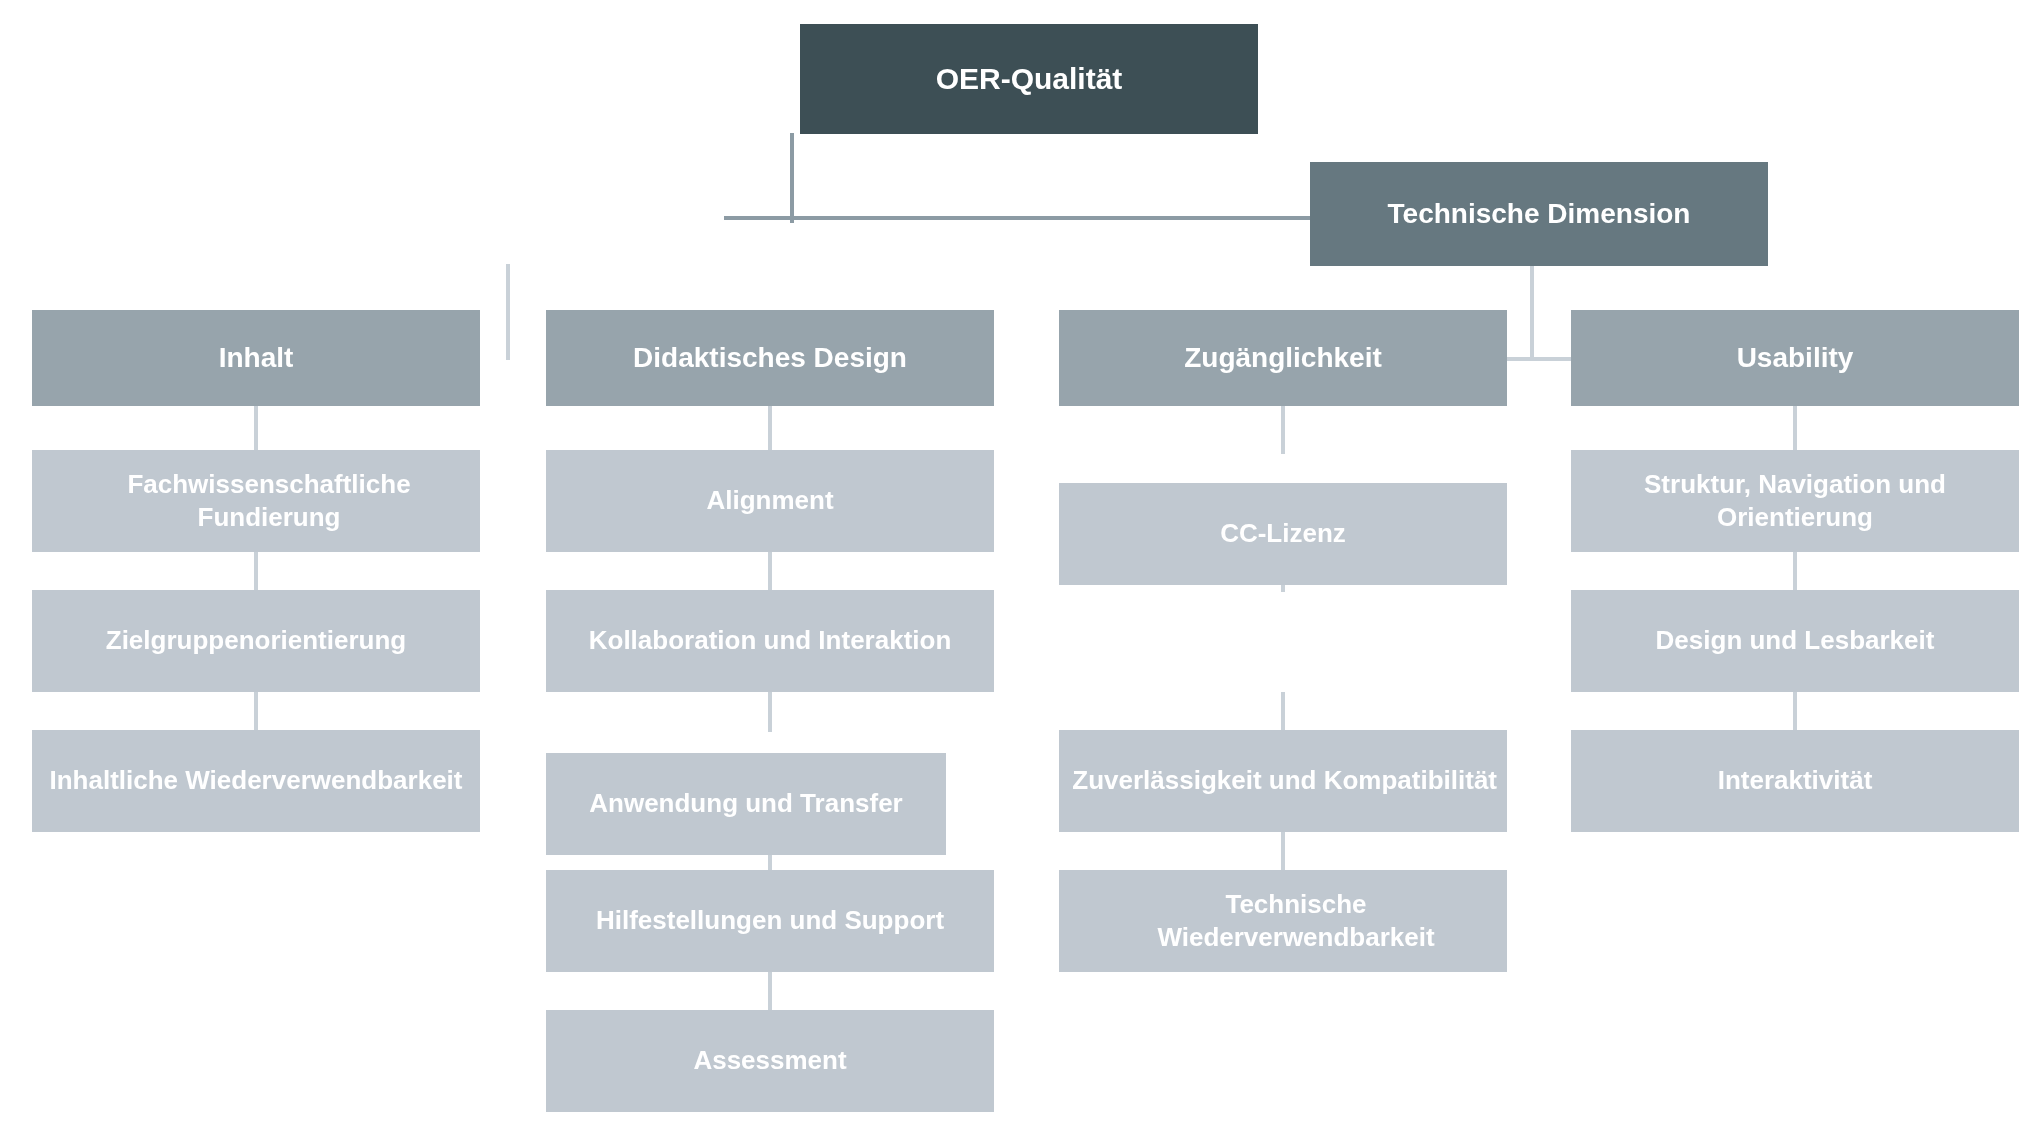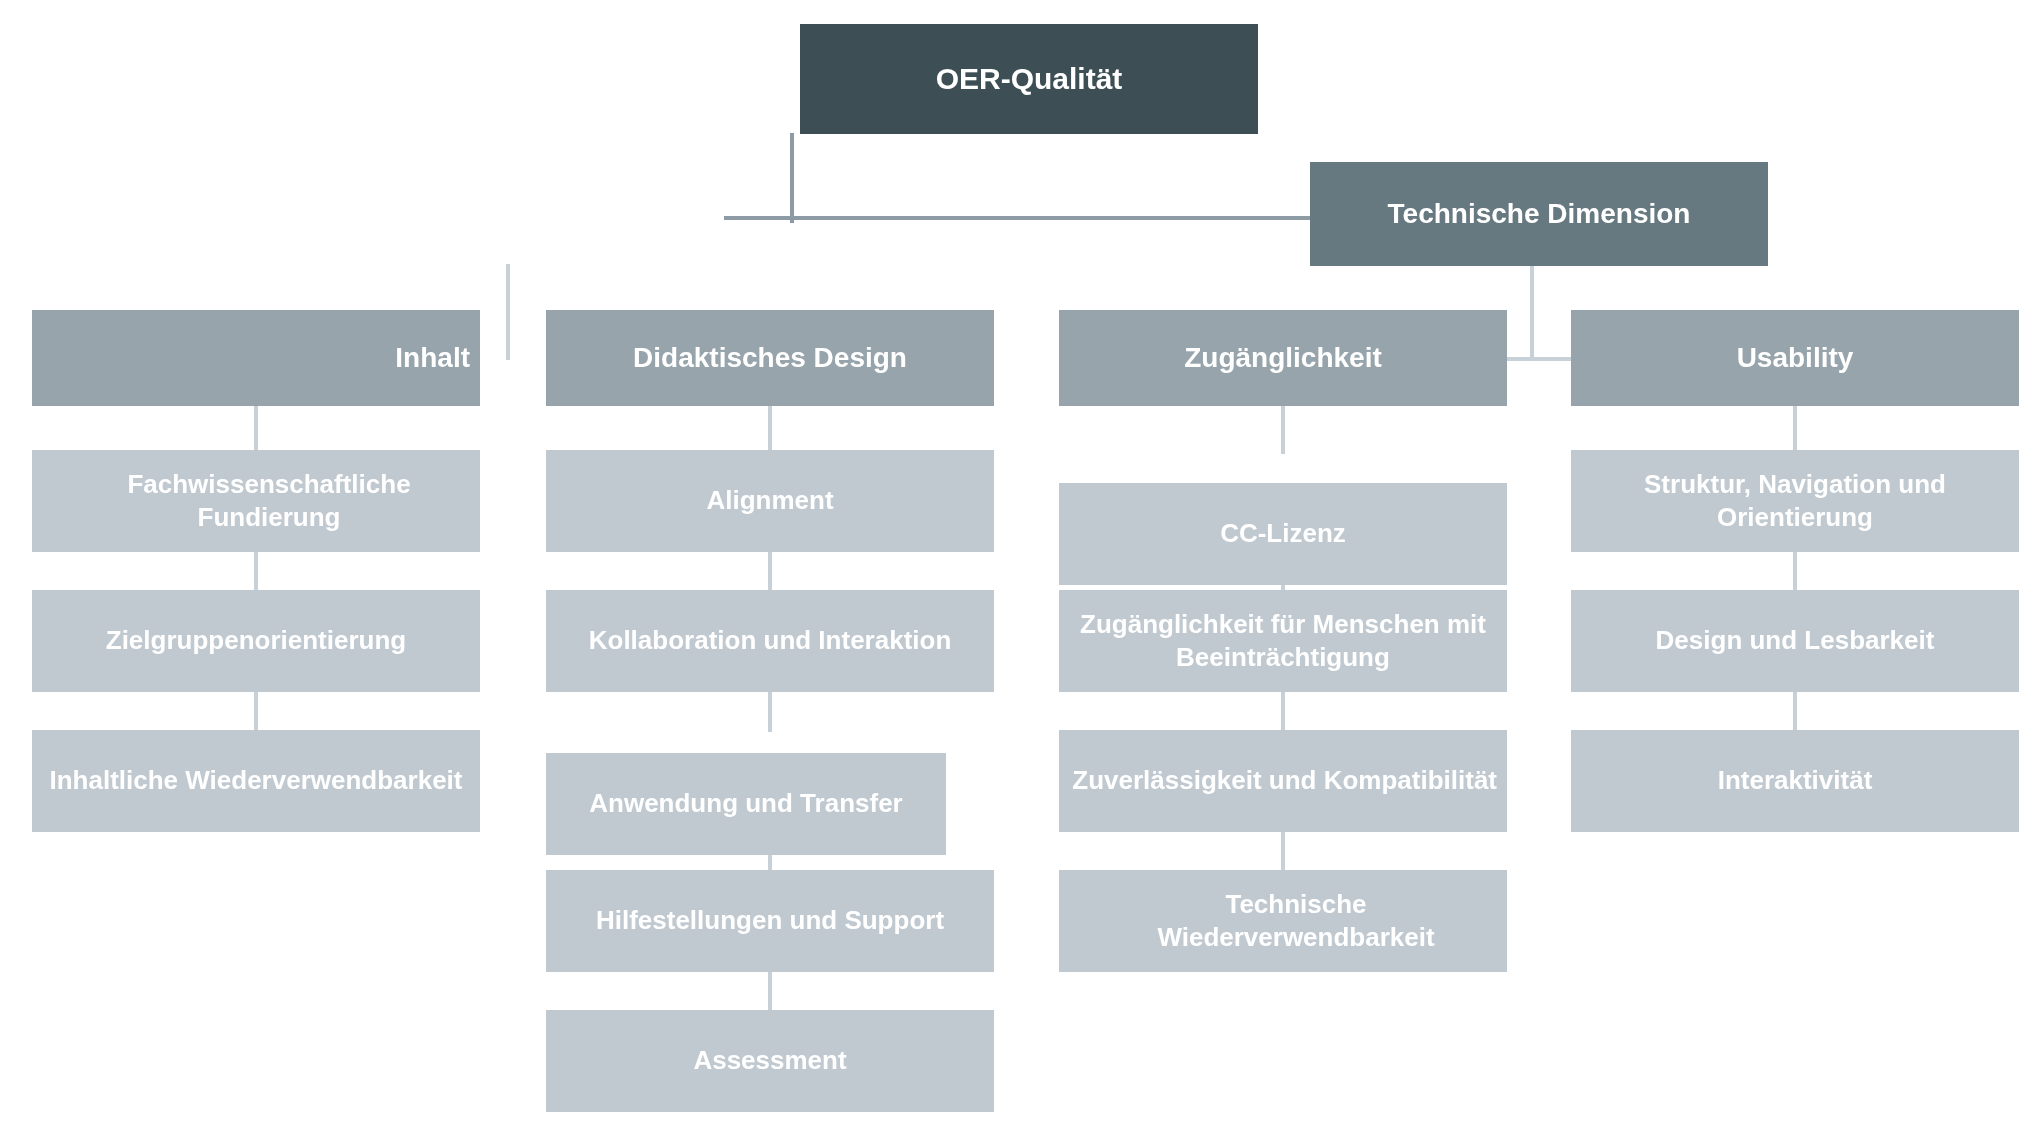--- a/index.html
+++ b/index.html
@@ -79,21 +79,21 @@
 
   <div class="node node-root" style="left:800px; top:24px; width:458px; height:110px;">
     <span>OER-Qualität</span>
   </div>
 
 
   <div class="node node-dim" style="left:1310px; top:162px; width:458px; height:104px;">
     <span>Technische Dimension</span>
   </div>
 
-  <div class="node node-cat" style="left:32px; top:310px; width:448px; height:96px;justify-content:flex-end;">
+  <div class="node node-cat" style="left:32px; top:310px; width:448px; height:96px;">
     <span>Inhalt</span>
   </div>
 
   <div class="node node-cat" style="left:546px; top:310px; width:448px; height:96px;">
     <span>Didaktisches Design</span>
   </div>
 
   <div class="node node-cat" style="left:1059px; top:310px; width:448px; height:96px;">
     <span>Zugänglichkeit</span>
   </div>
@@ -124,23 +124,20 @@
   <div class="node node-leaf" style="left:546px; top:870px; width:448px; height:102px;">
     <span>Hilfestellungen und Support</span>
   </div>
   <div class="node node-leaf" style="left:546px; top:1010px; width:448px; height:102px;">
     <span>Assessment</span>
   </div>
 
   <div class="node node-leaf" style="left:1059px; top:450px; width:448px; height:102px;margin-top:33px;">
     <span>CC-Lizenz</span>
   </div>
-  <div class="node node-leaf" style="left:1059px; top:590px; width:448px; height:102px;">
-    <span>Zugänglichkeit für Menschen mit Beeinträchtigung</span>
-  </div>
   <div class="node node-leaf" style="left:1059px; top:730px; width:448px; height:102px;justify-content:flex-end;">
     <span>Zuverlässigkeit und Kompatibilität</span>
   </div>
   <div class="node node-leaf" style="left:1059px; top:870px; width:448px; height:102px;padding-left:36px;">
     <span>Technische Wiederverwendbarkeit</span>
   </div>
 
   <div class="node node-leaf" style="left:1571px; top:450px; width:448px; height:102px;">
     <span>Struktur, Navigation und Orientierung</span>
   </div>

